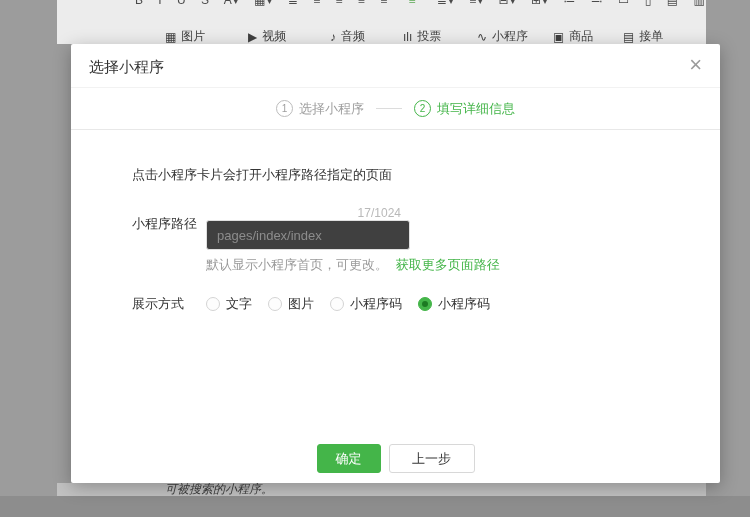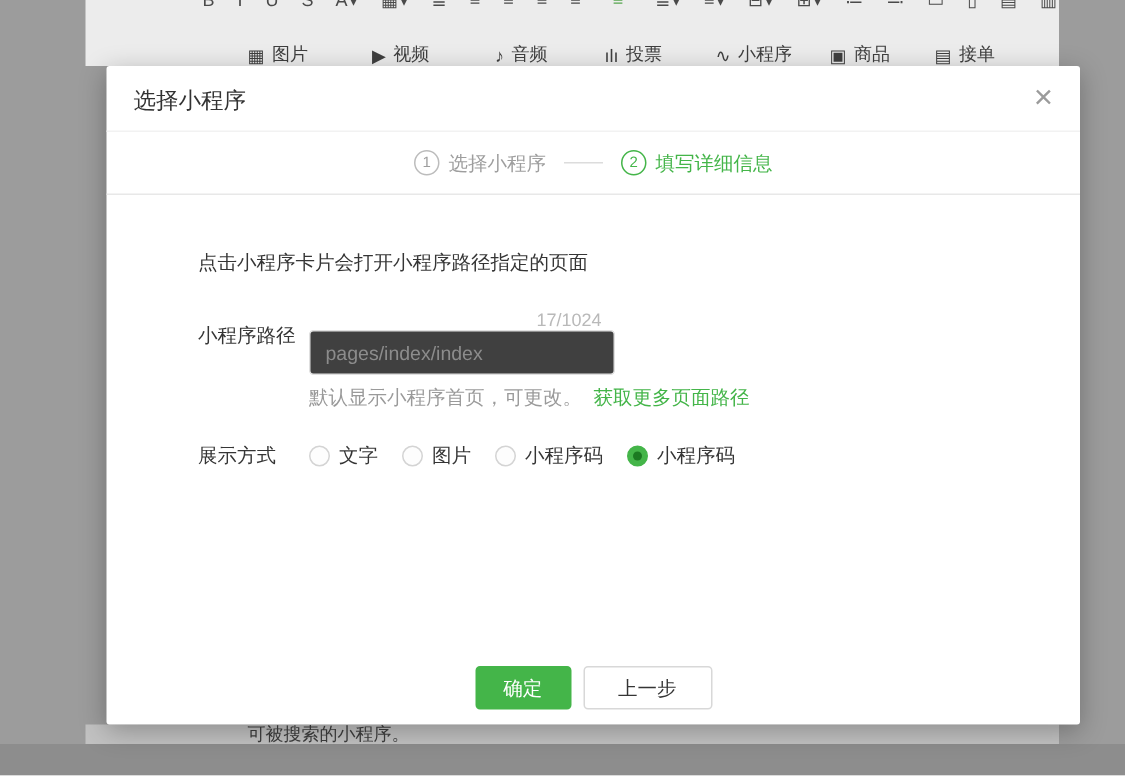--- a/index.html
+++ b/index.html
@@ -6,21 +6,21 @@
   body{font-family:"Liberation Sans","DejaVu Sans",sans-serif;}
   .stage{position:relative;width:750px;height:517px;background:#9c9c9c;overflow:hidden;padding-left:24px;}
 
   
   .bg-top-band{position:absolute;left:57px;top:0;width:649px;height:44px;background:#ececec;overflow:hidden;}
   .format-row{position:absolute;left:78px;top:-7px;font-size:12px;color:#4a4a4a;white-space:nowrap;word-spacing:10px;letter-spacing:1px;}
   .format-row .green{color:#5ba854;margin:0 6px;}
   .media-row{position:absolute;left:0;top:28px;width:100%;height:16px;}
   .media-item{position:absolute;top:0;display:flex;align-items:center;font-size:12px;color:#3f3f3f;white-space:nowrap;}
   .mi-icon{margin-right:5px;font-size:12px;color:#3f3f3f;}
-  .bg-text-band{position:absolute;left:57px;top:483px;width:649px;height:13px;background:#c2c2c2;font-size:12px;line-height:13px;color:#3e3e3e;}
+  .bg-text-band{position:absolute;left:57px;top:483px;width:649px;height:13px;background:#c2c2c2;font-size:12px;line-height:13px;color:#3e3e3e;font-style:italic;}
   .bg-text-band span{margin-left:108px;}
   .bg-bottom-band{position:absolute;left:0;top:496px;width:750px;height:21px;background:#8d8d8d;}
 
   
   .modal{position:absolute;left:71px;top:44px;width:649px;height:439px;background:#ffffff;border-radius:2px;box-shadow:0 4px 18px rgba(0,0,0,.28);}
   .m-header{position:relative;height:43px;border-bottom:1px solid #f2f2f2;}
   .m-title{position:absolute;left:18px;top:14px;font-size:15px;color:#333333;}
   .m-close{position:absolute;right:18px;top:8px;font-size:22px;color:#9b9b9b;cursor:pointer;line-height:26px;}
   .m-steps{height:41px;display:flex;align-items:center;justify-content:center;border-bottom:1px solid #e8e8e8;font-size:13px;}
   .step{display:flex;align-items:center;}

